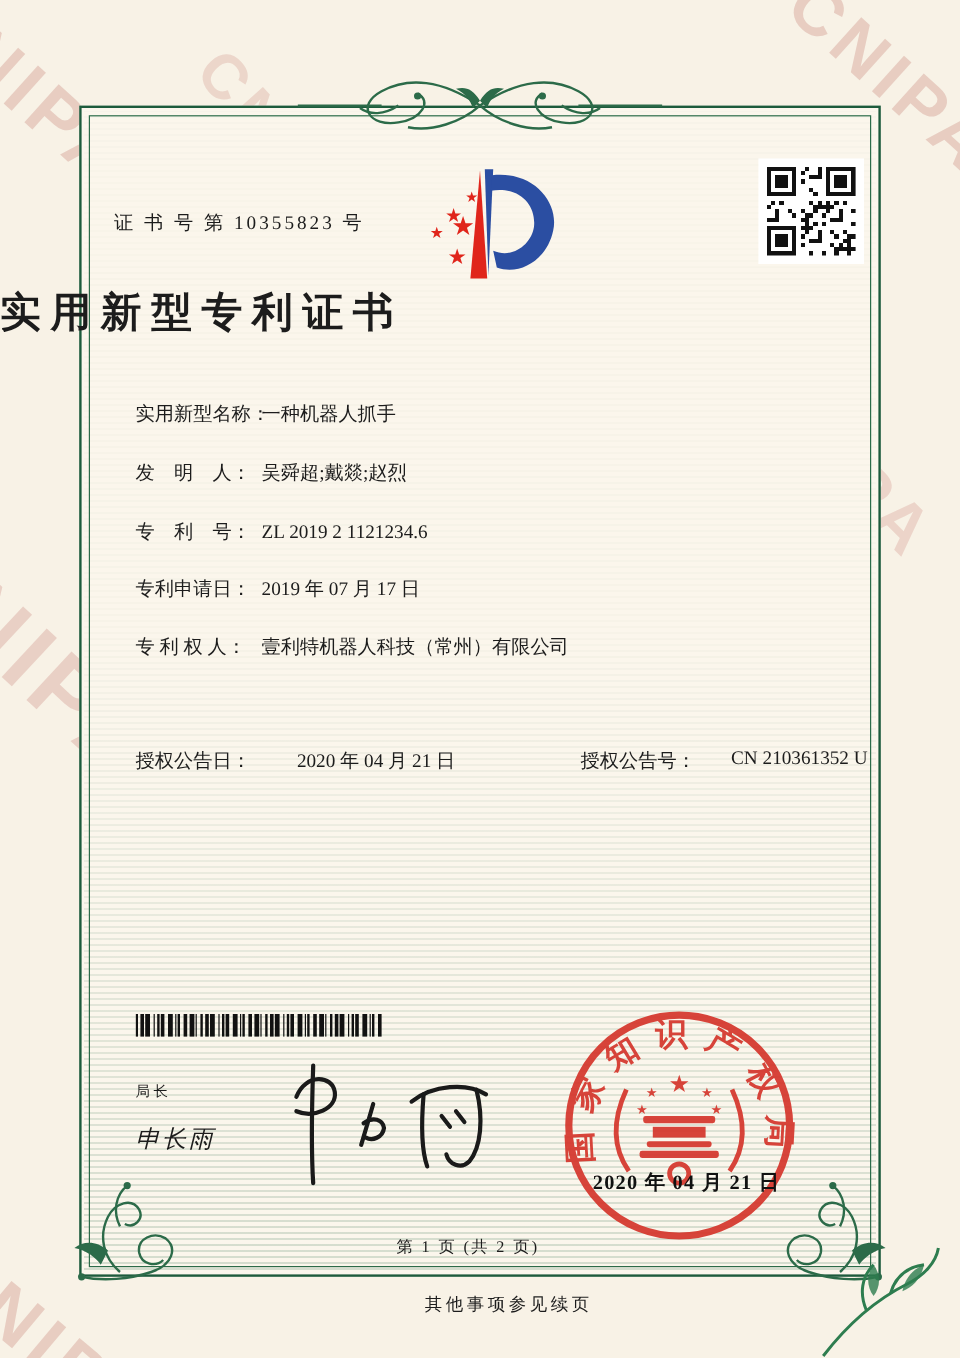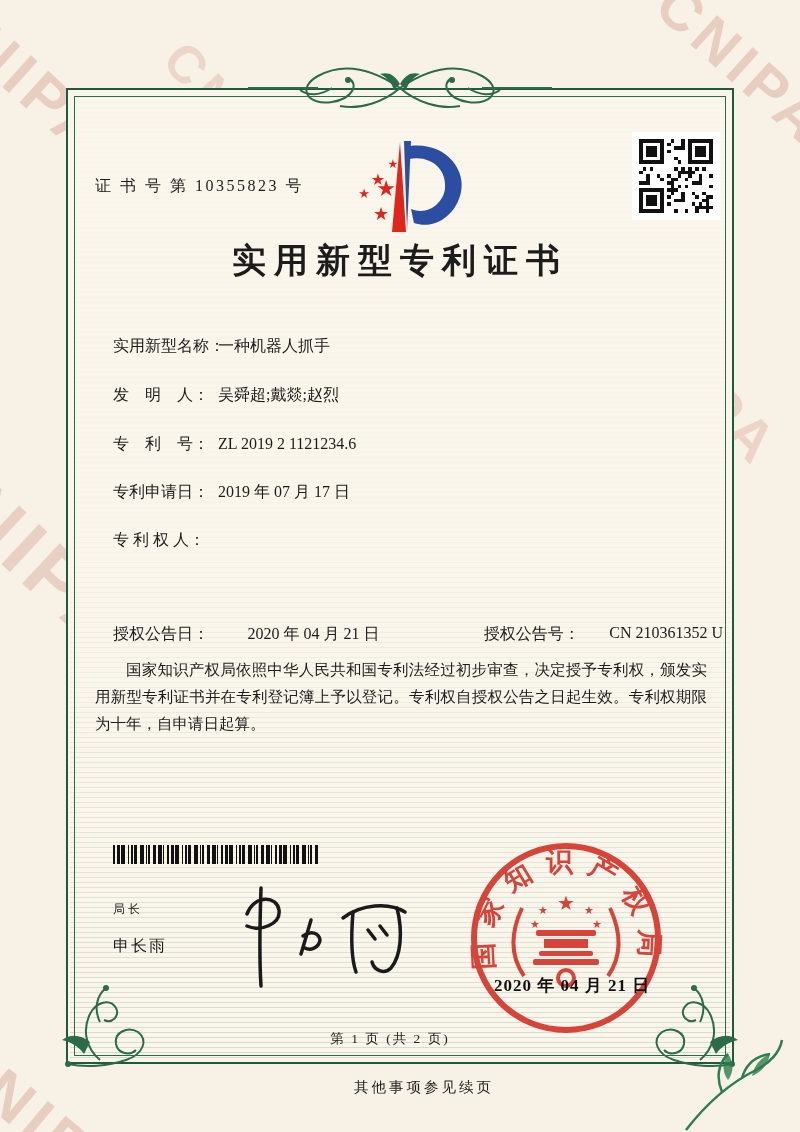--- a/index.html
+++ b/index.html
@@ -46,38 +46,38 @@
       transparent 1px,transparent 5px);
     -webkit-mask-image:linear-gradient(to bottom,rgba(0,0,0,0.06) 0%,rgba(0,0,0,0.08) 45%,rgba(0,0,0,0.35) 70%,rgba(0,0,0,0.7) 100%);
     mask-image:linear-gradient(to bottom,rgba(0,0,0,0.06) 0%,rgba(0,0,0,0.08) 45%,rgba(0,0,0,0.35) 70%,rgba(0,0,0,0.7) 100%);
     pointer-events:none;
   }
   
   .cert-no{left:95px;top:136px;font-size:16px;letter-spacing:2.5px;margin-top:40px;}
   .logo{left:348px;top:136px;}
   .qr-box{left:632px;top:132px;width:88px;height:88px;background:#fff;display:flex;align-items:center;justify-content:center;}
   .title{
-    left:0;top:238px;width:800px;text-align:center;
+    left:0;top:238px;width:800px;text-align:left;
     font-size:34px;font-weight:bold;letter-spacing:8px;
   }
   
   .row{left:113px;width:600px;font-size:16px;line-height:24px;display:flex;}
   .lab{display:inline-block;width:105px;flex:0 0 105px;white-space:nowrap;}
   .val{display:inline-block;}
   .val-wrap{width:438px;}
   .grant-row{left:113px;top:624px;width:610px;font-size:16px;display:flex;justify-content:space-between;}
   .grant-date{width:200px;}
   .grant-no-label{margin-left:7px;}
   
   .paras{left:95px;top:656px;width:612px;font-size:15.5px;line-height:27px;text-align:justify;}
   .paras p{margin:0;text-indent:2em;}
   
   .barcode{left:113px;top:845px;}
   .director-title{left:113px;top:901px;font-size:12px;letter-spacing:3px;font-family:"Liberation Sans","DejaVu Sans",sans-serif;}
-  .director-name{left:113px;top:936px;font-size:16px;letter-spacing:2px;font-family:"Liberation Sans","DejaVu Sans",sans-serif;}
+  .director-name{left:113px;top:936px;font-size:20px;letter-spacing:2px;font-family:"Liberation Sans","DejaVu Sans",sans-serif;font-style:italic;}
   .sig{left:225px;top:878px;}
   .seal{left:466px;top:838px;}
   .seal-date{
     left:494px;top:974px;font-size:17px;letter-spacing:1px;
     color:#111;z-index:5;font-weight:bold;
   }
   .page-footer{left:0;top:1030px;width:780px;text-align:center;font-size:13.5px;letter-spacing:2px;}
   .cont-note{left:0;top:1078px;width:800px;text-align:center;font-size:14.5px;letter-spacing:3px;margin-left:24px;}
   .corner-orn{pointer-events:none;}
 </style>
@@ -270,33 +270,33 @@
 <div class="abs row" style="top:432px">
   <span class="lab">专　利　号：</span>
   <span class="val">ZL 2019 2 1121234.6</span>
 </div>
 <div class="abs row" style="top:480px">
   <span class="lab">专利申请日：</span>
   <span class="val">2019 年 07 月 17 日</span>
 </div>
 <div class="abs row" style="top:528px">
   <span class="lab">专 利 权 人：</span>
+  <span class="val">壹利特机器人科技（常州）有限公司</span>
 </div>
 <div class="abs row" style="top:570px">
 </div>
 
 <div class="abs grant-row">
   <span class="lab">授权公告日：</span>
   <span class="val grant-date">2020 年 04 月 21 日</span>
   <span class="grant-no-label">授权公告号：</span>
   <span class="val">CN 210361352 U</span>
 </div>
 
 <div class="abs paras">
-  <p>国家知识产权局依照中华人民共和国专利法经过初步审查，决定授予专利权，颁发实用新型专利证书并在专利登记簿上予以登记。专利权自授权公告之日起生效。专利权期限为十年，自申请日起算。</p>
 </div>
 
 <svg class="abs barcode" id="barcode" width="208" height="19">
     <rect x="0" y="0" width="2" height="19" fill="#111"></rect>
     <rect x="4" y="0" width="3" height="19" fill="#111"></rect>
     <rect x="8" y="0" width="4" height="19" fill="#111"></rect>
     <rect x="15" y="0" width="1" height="19" fill="#111"></rect>
     <rect x="18" y="0" width="2" height="19" fill="#111"></rect>
     <rect x="21" y="0" width="3" height="19" fill="#111"></rect>
     <rect x="27" y="0" width="4" height="19" fill="#111"></rect>

